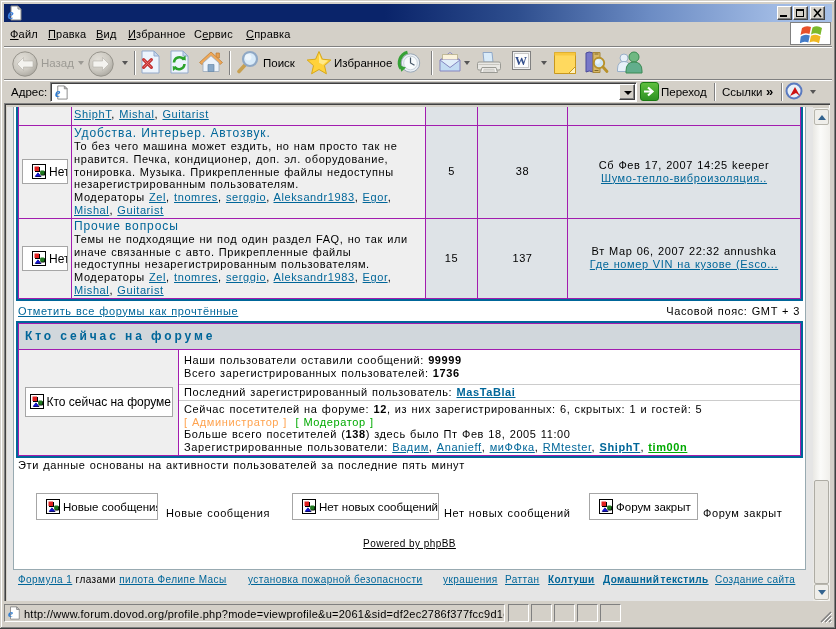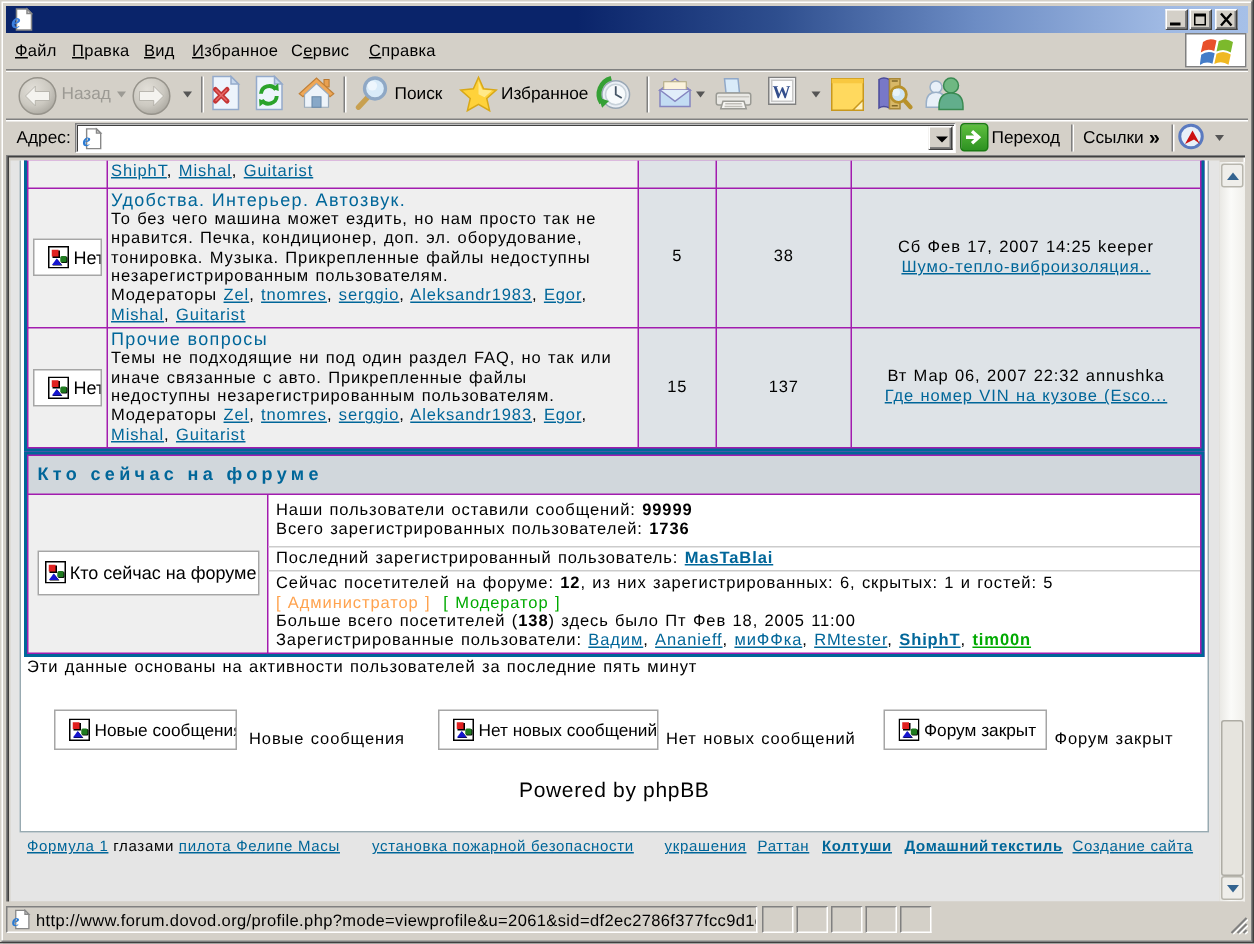--- a/index.html
+++ b/index.html
@@ -66,21 +66,21 @@
   
   .bodyline { background:#fff; border:1px solid #98AAB1; margin:0 7px 0 6px; padding:3px 2px; }
   table.forumline { border-collapse:separate; border-spacing:1px; background:#a21caf; border:2px solid #006699; width:100%; table-layout:fixed; font-size:11px; }
   td.row1 { background:#EFEFEF; }
   td.row2 { background:#DEE3E7; }
   td.cath { background:#D1D7DC; }
   .cattitle { font-weight:bold; font-size:12px; letter-spacing:2.9px; color:#006699; }
   a { color:#006699; }
   .v11 { font-size:11px; letter-spacing:0.6px; word-spacing:0.6px; line-height:13px; color:#000; }
   .ft { font-size:12px; }
-  .v10 { font-size:14px; letter-spacing:0.45px; color:#000; }
+  .v10 { font-size:10px; letter-spacing:0.45px; color:#000;text-decoration:underline; }
   .forumlink { font-weight:normal; font-size:12px; letter-spacing:0.9px; color:#006699; text-decoration:none; }
   .bimg { background:#fff; border:1px solid #A6A6A6; overflow:hidden; white-space:nowrap; font-size:12px; letter-spacing:0; color:#000; }
   .bimg svg { vertical-align:middle; margin:0 3px 2px 9px; }
   td.fcell { vertical-align:middle; text-align:center; }
   .fdesc { padding:0 2px 1px 2px; font-size:11px; line-height:13px; }
   .fdesc .v11 { line-height:12.8px; }
   .ft { line-height:14px; }
   .lnk { color:#006699; text-decoration:underline; }
   #legend .bimg { font-size:11.5px; }
   #footer { position:relative; height:40px; font-size:10px; letter-spacing:0.45px; }
@@ -323,20 +323,24 @@
         <td class="row1 fdesc">
           <div class="ft"><a class="forumlink">Прочие вопросы</a></div>
           <div class="v11">Темы не подходящие ни под один раздел FAQ, но так или<br>иначе связанные с авто. Прикрепленные файлы<br>недоступны незарегистрированным пользователям.<br>Модераторы <a class="lnk">Zel</a>, <a class="lnk">tnomres</a>, <a class="lnk">serggio</a>, <a class="lnk">Aleksandr1983</a>, <a class="lnk">Egor</a>,<br><a class="lnk">Mishal</a>, <a class="lnk">Guitarist</a></div>
         </td>
         <td class="row2 fcell v11">15</td>
         <td class="row2 fcell v11">137</td>
         <td class="row2 fcell v11">Вт Мар 06, 2007 22:32 annushka<br><a class="lnk">Где номер VIN на кузове (Esco...</a></td>
       </tr>
     </tbody>
         </table>
+    <div style="position:relative;height:20px;">
+      <span class="v11" style="position:absolute;left:2px;top:4px;"><a class="lnk">Отметить все форумы как прочтённые</a></span>
+      <span class="v11" style="position:absolute;right:3px;top:4px;">Часовой пояс: GMT + 3</span>
+    </div>
     <table class="forumline" id="wtable">
           <colgroup>
             <col style="width:159px">
             <col>
           </colgroup>
       <tbody>
             <tr>
               <td class="cath" colspan="2" style="height:25px;padding-left:6px;"><span class="cattitle">Кто сейчас на форуме</span></td>
             </tr>
       <tr>

